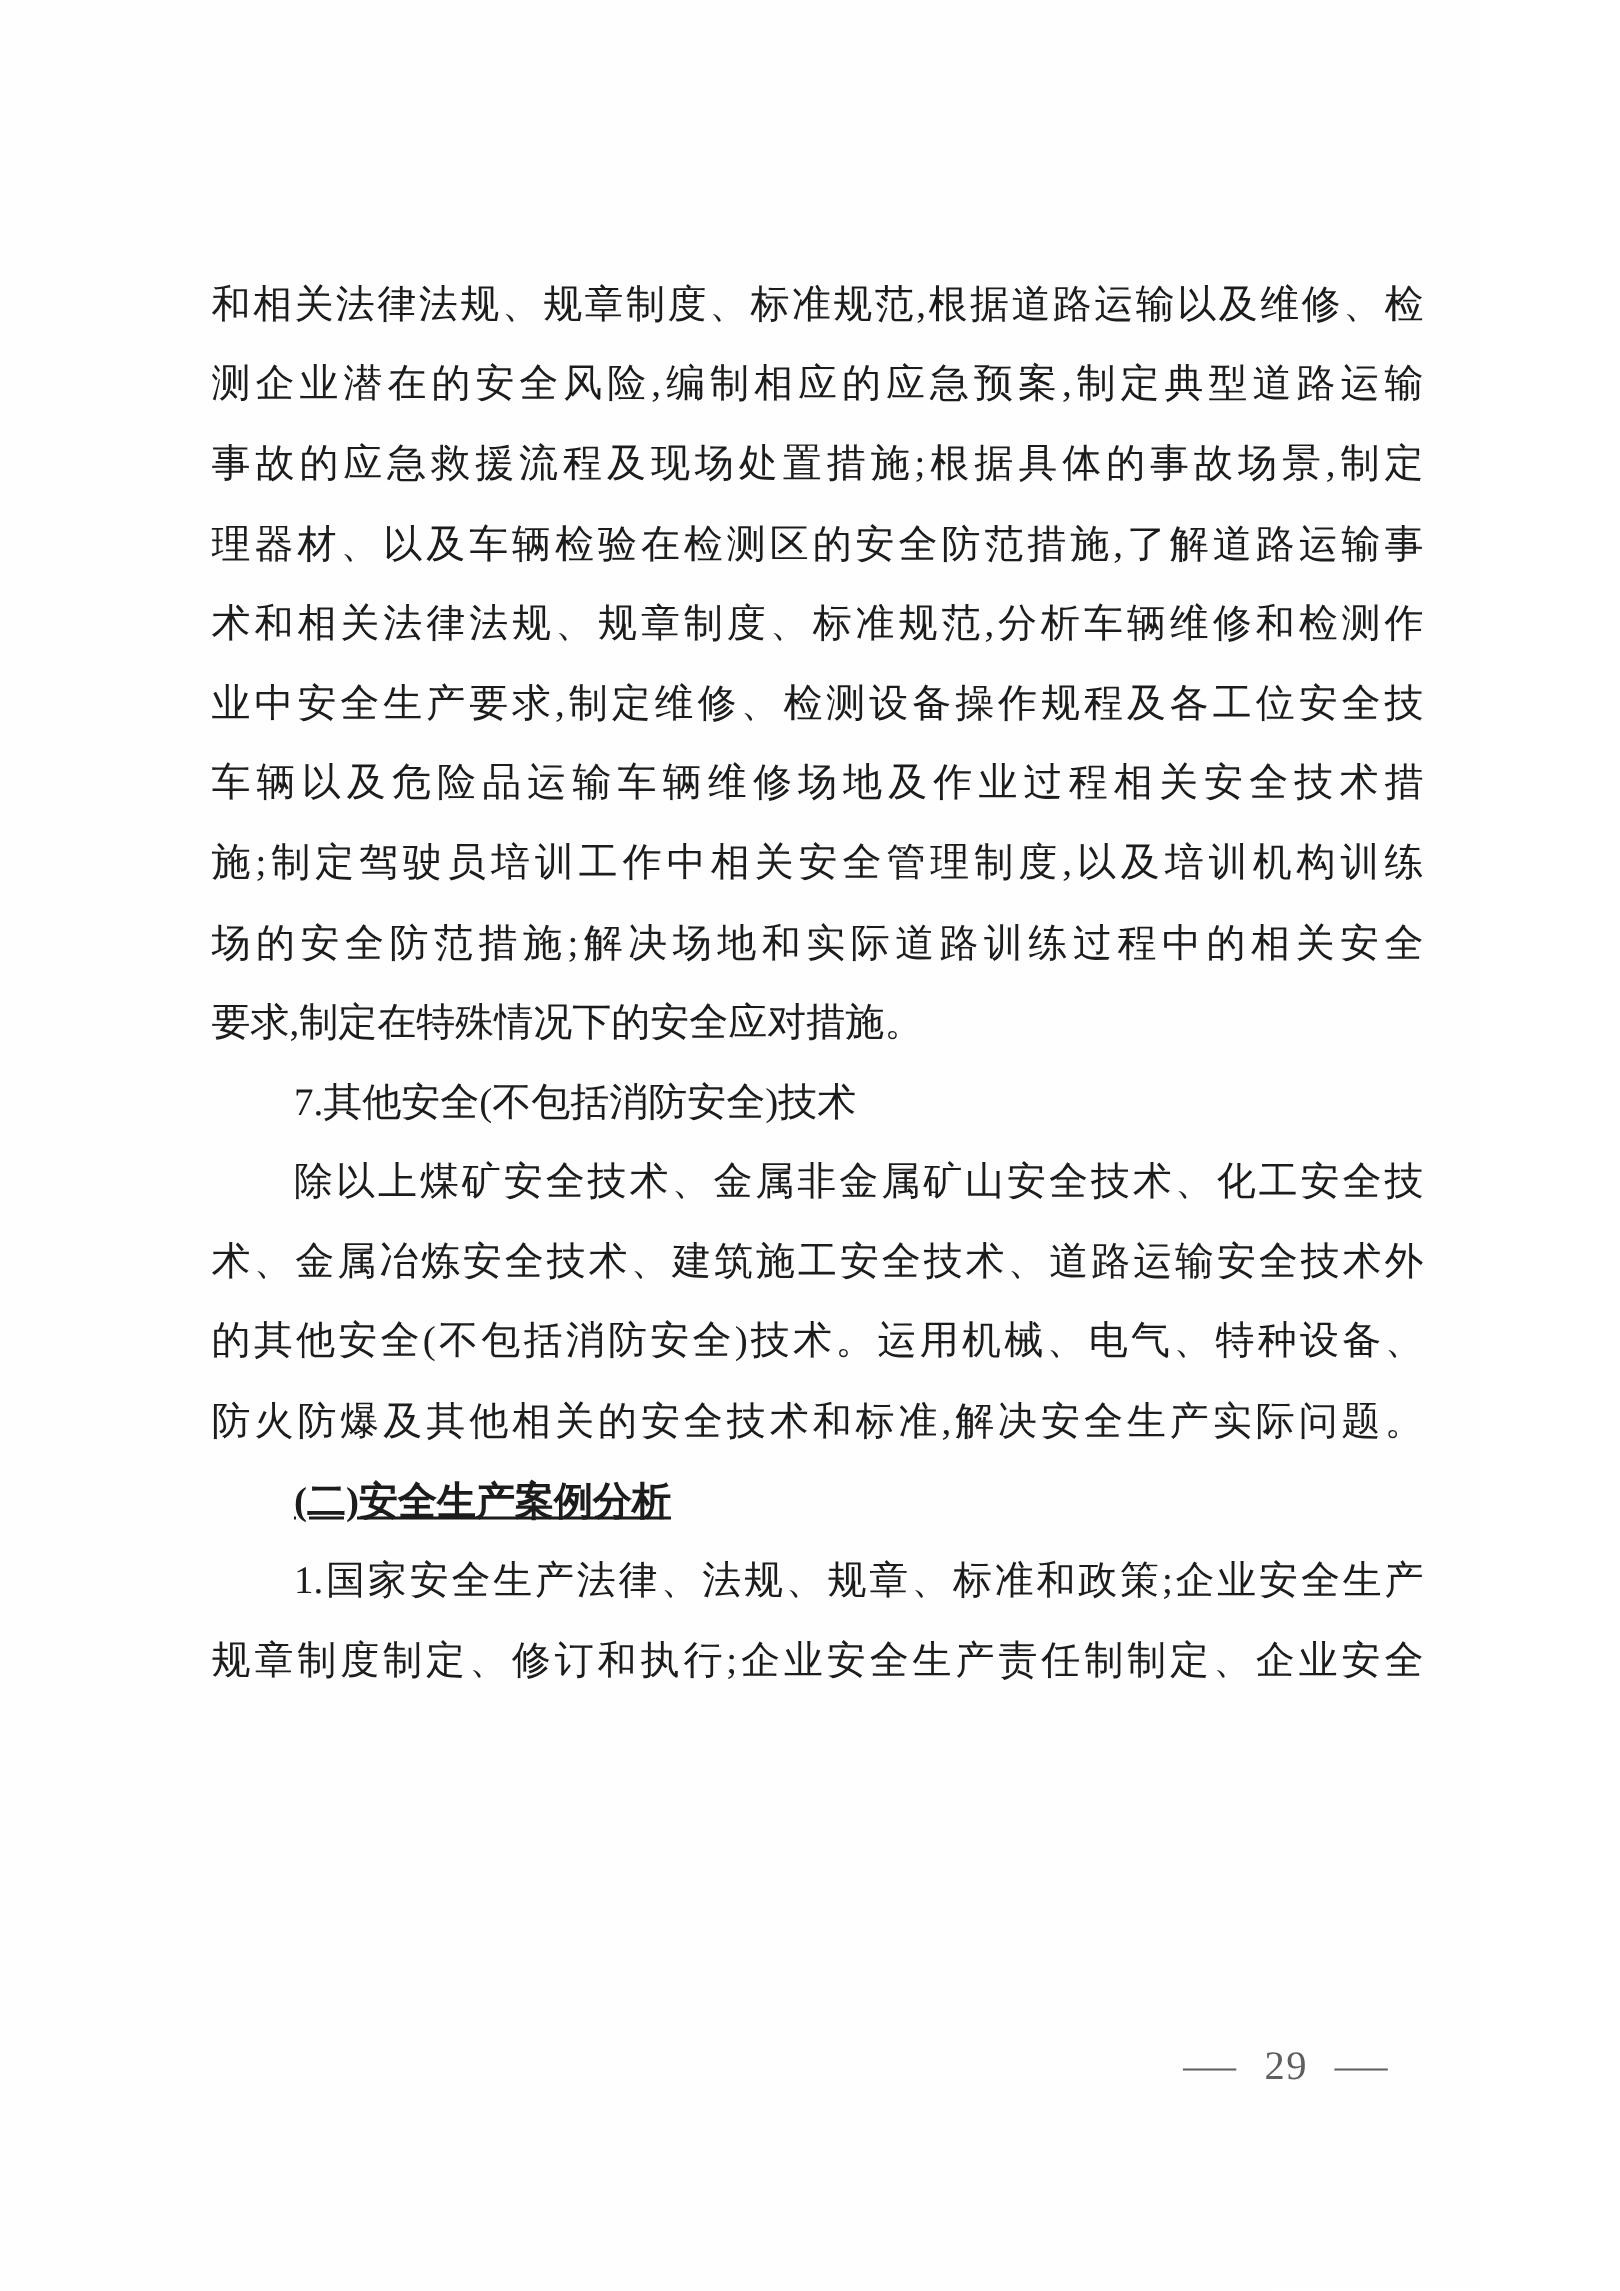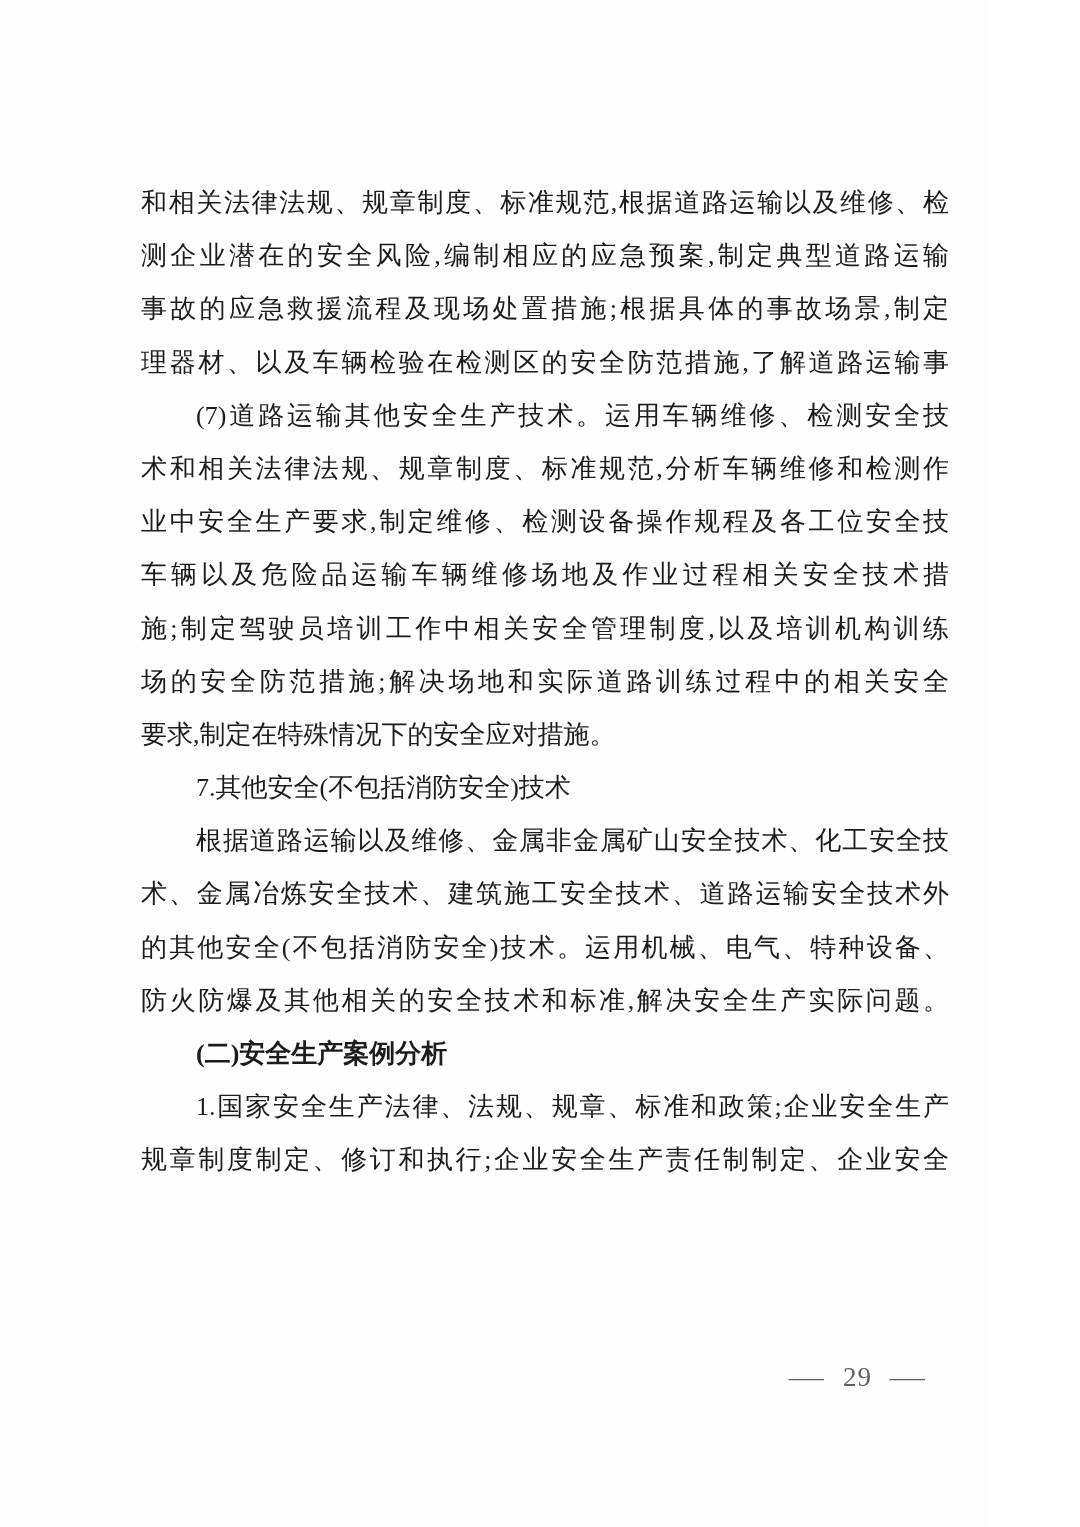--- a/index.html
+++ b/index.html
@@ -33,20 +33,21 @@
   }
   .line.no-justify {
     text-align: left;
     text-align-last: left;
   }
   .line.indent {
     text-indent: 55px;
   }
   .line.bold {
     font-weight: 700;
+    text-decoration: underline;
   }
   .footer {
     position: absolute;
     top: 1362px;
     left: 793px;
     display: flex;
     align-items: center;
     gap: 22px;
     font-size: 27px;
     color: #5f5f5f;
@@ -59,29 +60,28 @@
 </style>
 </head>
 <body>
 
 <div class="page">
   <div class="text-block">
       <div class="line">和相关法律法规、规章制度、标准规范,根据道路运输以及维修、检</div>
       <div class="line">测企业潜在的安全风险,编制相应的应急预案,制定典型道路运输</div>
       <div class="line">事故的应急救援流程及现场处置措施;根据具体的事故场景,制定</div>
       <div class="line">理器材、以及车辆检验在检测区的安全防范措施,了解道路运输事</div>
-      <div class="line indent">(7)道路运输其他安全生产技术。运用车辆维修、检测安全技</div>
       <div class="line">术和相关法律法规、规章制度、标准规范,分析车辆维修和检测作</div>
       <div class="line">业中安全生产要求,制定维修、检测设备操作规程及各工位安全技</div>
       <div class="line">车辆以及危险品运输车辆维修场地及作业过程相关安全技术措</div>
       <div class="line">施;制定驾驶员培训工作中相关安全管理制度,以及培训机构训练</div>
       <div class="line">场的安全防范措施;解决场地和实际道路训练过程中的相关安全</div>
       <div class="line no-justify">要求,制定在特殊情况下的安全应对措施。</div>
       <div class="line indent no-justify">7.其他安全(不包括消防安全)技术</div>
-      <div class="line indent">根据道路运输以及维修、金属非金属矿山安全技术、化工安全技</div>
+      <div class="line indent">除以上煤矿安全技术、金属非金属矿山安全技术、化工安全技</div>
       <div class="line">术、金属冶炼安全技术、建筑施工安全技术、道路运输安全技术外</div>
       <div class="line">的其他安全(不包括消防安全)技术。运用机械、电气、特种设备、</div>
       <div class="line">防火防爆及其他相关的安全技术和标准,解决安全生产实际问题。</div>
       <div class="line indent bold no-justify">(二)安全生产案例分析</div>
       <div class="line indent">1.国家安全生产法律、法规、规章、标准和政策;企业安全生产</div>
       <div class="line">规章制度制定、修订和执行;企业安全生产责任制制定、企业安全</div>
     </div>
   <div class="footer">
     <span class="dash">—</span>
     <span>29</span>

